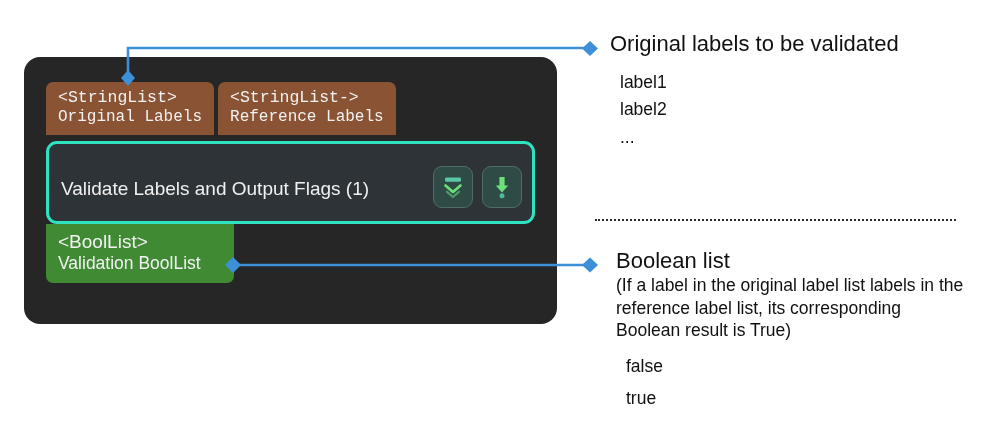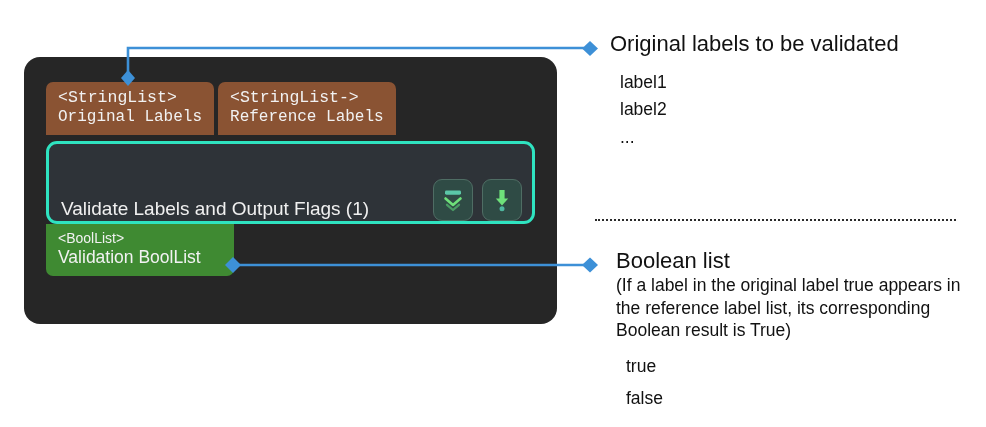--- a/index.html
+++ b/index.html
@@ -78,21 +78,21 @@
     position: absolute;
     left: 22px;
     top: 84px;
     width: 489px;
     height: 83px;
     box-sizing: border-box;
     background: #2e3338;
     border: 3px solid #2fe3c0;
     border-radius: 11px;
     display: flex;
-    align-items: flex-end;
+    align-items: center;
     padding: 9px 10px 0 12px;
     z-index: 3;
   }
   .node-title {
     color: #f0f0f0;
     font-size: 19px;
     line-height: 1.25;
     flex: 1;
     padding-top: 3px;
     white-space: nowrap;
@@ -122,21 +122,21 @@
     top: 167px;
     background: #3f8a32;
     border-radius: 0 0 7px 7px;
     padding: 6px 12px 8px 12px;
     color: #f2f2f2;
     line-height: 1.22;
     min-width: 188px;
     box-sizing: border-box;
     z-index: 2;
   }
-  .out-chip .type { font-size: 14px; display: block; white-space: nowrap; }
+  .out-chip .type { font-size: 19px; display: block; white-space: nowrap; }
   .out-chip .pname { font-size: 17.5px; display: block; white-space: nowrap; }
 
   
   .ann { position: absolute; z-index: 20; }
   .ann-heading {
     font-size: 22px;
     color: #111111;
     line-height: 1.15;
     white-space: nowrap;
   }
@@ -245,20 +245,20 @@
       <li>label1</li>
       <li>label2</li>
       <li>...</li>
     </ul>
   </div>
 
   <div class="divider"></div>
 
   <div class="ann" id="ann-boolean">
     <div class="ann-heading">Boolean list</div>
-    <div class="ann-sub">(If a label in the original label true appears in the reference label list, its corresponding Boolean result is True)</div>
+    <div class="ann-sub">(If a label in the original label list labels in the reference label list, its corresponding Boolean result is True)</div>
     <ul class="ann-list">
+      <li>false</li>
       <li>true</li>
-      <li>false</li>
     </ul>
   </div>
 
 </div>
 
 </body></html>

